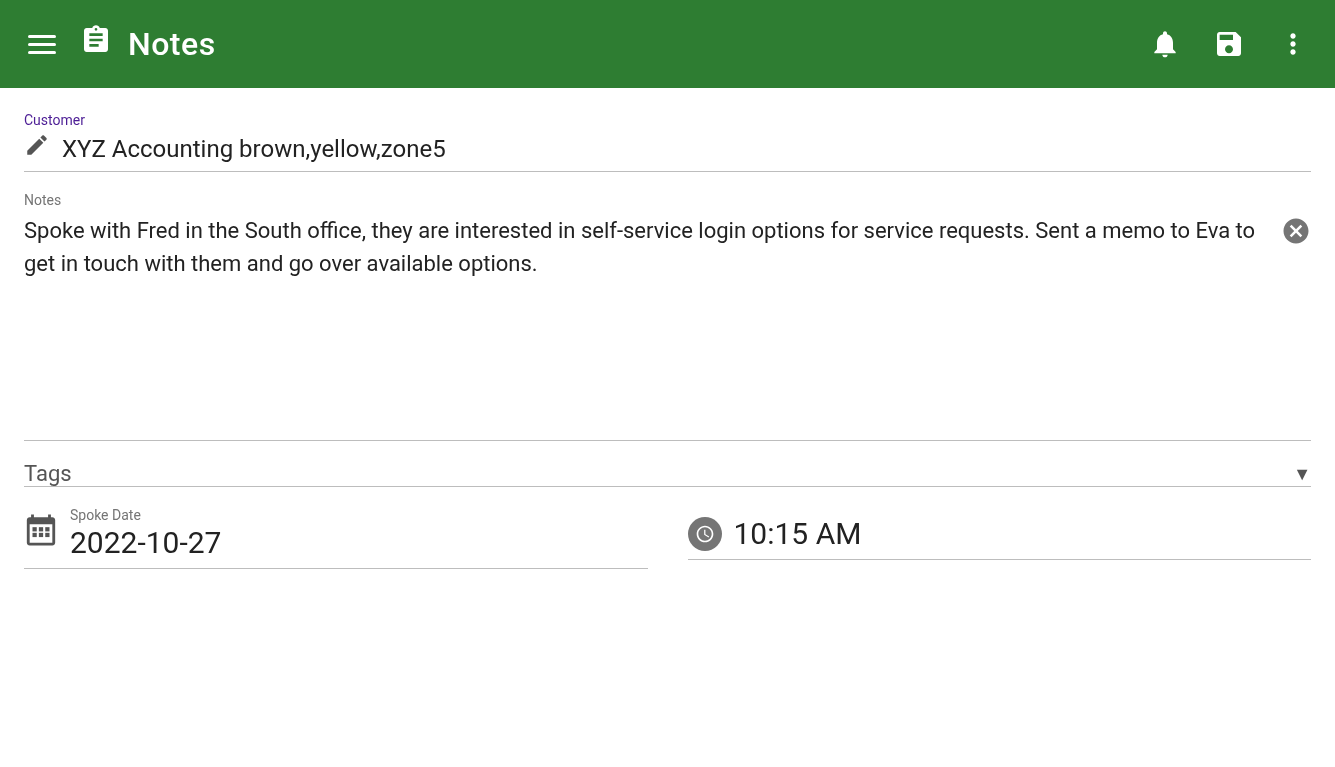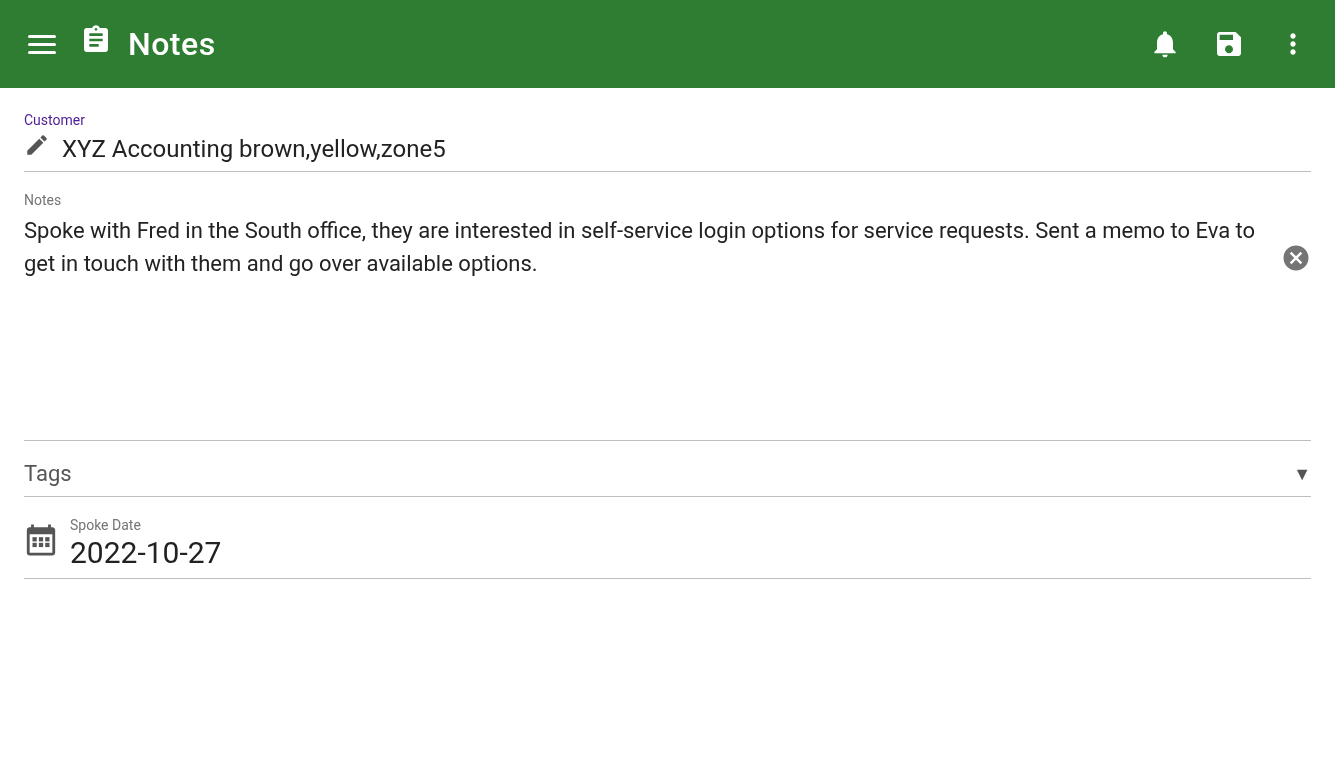--- a/index.html
+++ b/index.html
@@ -132,21 +132,21 @@
 
     .notes-label {
       font-size: 14px;
       color: #757575;
       margin-bottom: 6px;
       display: block;
     }
 
     .notes-content-row {
       display: flex;
-      align-items: flex-end;
+      align-items: flex-start;
       gap: 2px;
     }
 
     .notes-text {
       font-size: 22px;
       color: #222;
       line-height: 1.5;
       flex: 1;
     }
 
@@ -162,21 +162,21 @@
       border: none;
       border-bottom: 1px solid #bdbdbd;
       margin-top: 160px;
       margin-bottom: 0;
     }
 
     
     .tags-section {
       margin-top: 20px;
       border-bottom: 1px solid #bdbdbd;
-      padding-bottom: 10px;
+      padding-bottom: 0;
       display: flex;
       align-items: center;
       justify-content: space-between;
     }
 
     .tags-label {
       font-size: 22px;
       color: #555;
     }
 
@@ -346,16 +346,26 @@
             <rect x="15" y="14" width="3" height="3" fill="#555"></rect>
           </svg>
         </span>
         <div class="date-content">
           <span class="datetime-label">Spoke Date</span>
           <span class="datetime-value">2022-10-27</span>
         </div>
       </div>
     </div>
 
+    <div class="time-group">
+      <div class="time-inner">
+        <div class="clock-icon-wrapper">
+          <svg width="20" height="20" viewBox="0 0 24 24" fill="white" xmlns="http://www.w3.org/2000/svg">
+            <path d="M11.99 2C6.47 2 2 6.48 2 12s4.47 10 9.99 10C17.52 22 22 17.52 22 12S17.52 2 11.99 2zM12 20c-4.42 0-8-3.58-8-8s3.58-8 8-8 8 3.58 8 8-3.58 8-8 8zm.5-13H11v6l5.25 3.15.75-1.23-4.5-2.67V7z"></path>
+          </svg>
+        </div>
+        <span class="datetime-value">10:15 AM</span>
+      </div>
+    </div>
 
   </div>
 
 </main>
 
 </body></html>

